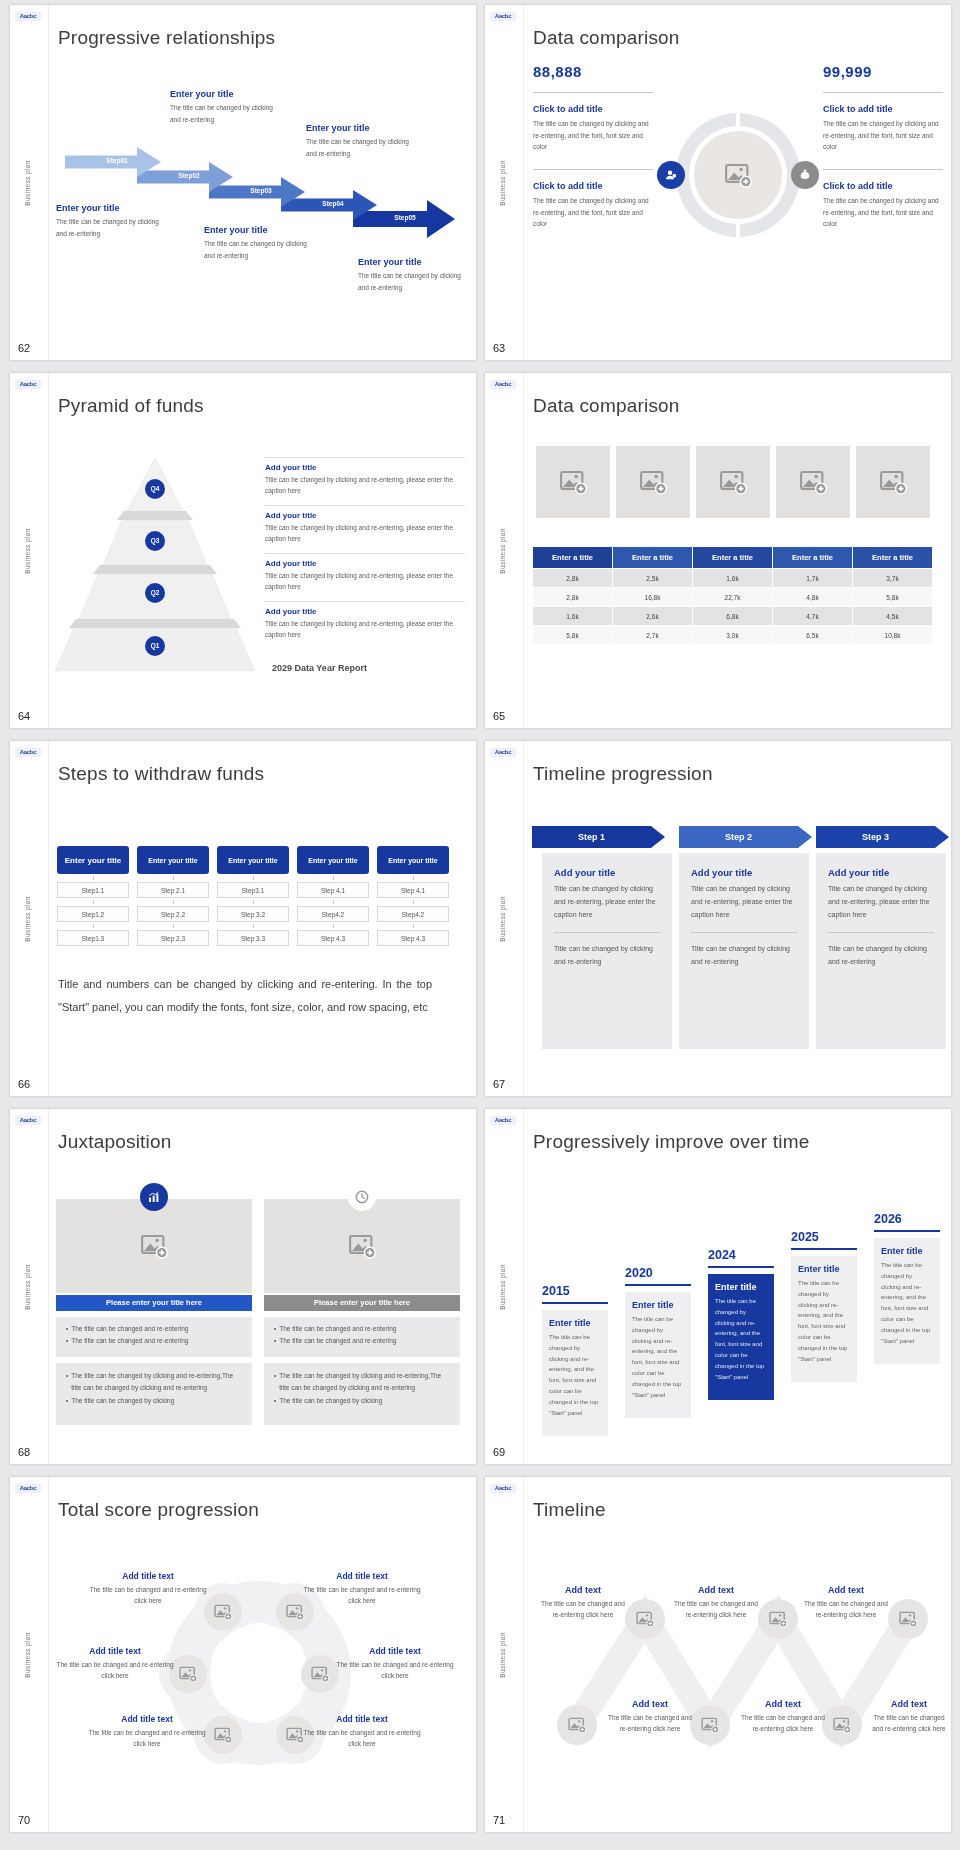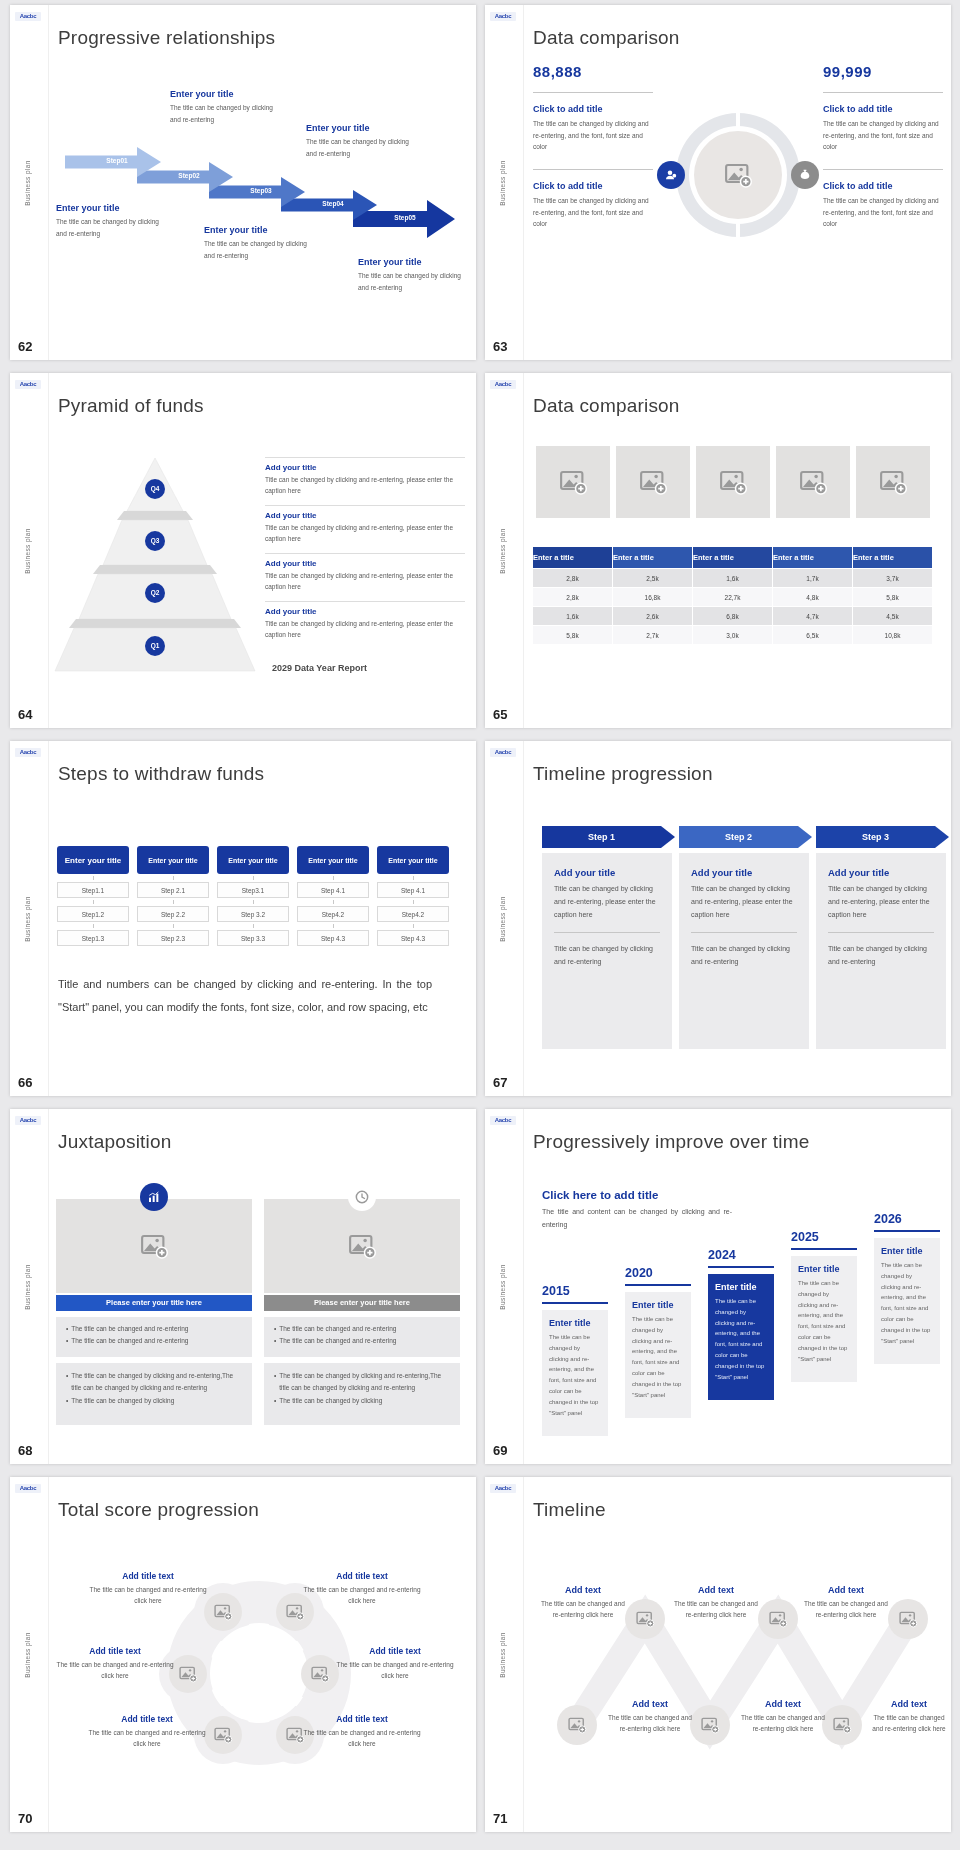--- a/index.html
+++ b/index.html
@@ -6,21 +6,21 @@
     font-family:"Liberation Sans",sans-serif;-webkit-font-smoothing:antialiased;}
   .board{position:relative;width:960px;height:1850px;}
   .slide{position:absolute;width:466px;height:355px;background:#fff;box-shadow:0 0 3px rgba(0,0,0,.18);}
   
   .sb{position:absolute;left:0;top:0;width:38px;height:100%;border-right:1px solid #efefef;}
   .logo{position:absolute;left:5px;top:7px;width:26px;height:9px;font-size:6px;line-height:9px;
     color:#2b49b0;background:#eef1f9;border-radius:1px;font-weight:bold;letter-spacing:-.3px;
     text-align:center;overflow:hidden;}
   .vtext{position:absolute;left:17px;top:50%;transform:translate(-50%,-50%) rotate(-90deg);
     font-size:6.5px;color:#777;white-space:nowrap;letter-spacing:.4px;}
-  .pageno{position:absolute;left:8px;bottom:6px;font-size:13px;font-weight:bold;color:#222;}
+  .pageno{position:absolute;left:8px;bottom:6px;font-size:11px;font-weight:normal;color:#222;}
   .stitle{position:absolute;left:48px;top:22px;font-size:19px;font-weight:300;color:#3d3d3d;letter-spacing:.2px;}
   
   .s62-svg{position:absolute;left:0;top:0;}
   .s62-lab{position:absolute;width:64px;text-align:center;font-size:6.5px;font-weight:bold;color:#fff;}
   .tb{position:absolute;}
   .tb-t{font-size:9px;font-weight:bold;color:#16379e;margin-bottom:3px;}
   .tb-b{font-size:6.5px;color:#595959;line-height:1.8;}
   
   .s63-col{position:absolute;top:58px;}
   .s63-num{font-size:15px;font-weight:bold;color:#16379e;letter-spacing:.5px;}
@@ -41,21 +41,21 @@
   .s64-blocks{position:absolute;left:255px;top:84px;width:200px;}
   .s64-b{border-top:1px solid #ddd;padding-top:5px;margin-bottom:9px;}
   .s64-bt{font-size:8px;font-weight:bold;color:#16379e;margin-bottom:2px;}
   .s64-bb{font-size:6.5px;color:#595959;line-height:1.7;}
   .s64-foot{position:absolute;left:262px;top:290px;font-size:9px;font-weight:bold;color:#4a4a4a;}
   
   .s65-img{position:absolute;top:73px;width:74px;height:72px;background:#e2e1e0;
     display:flex;align-items:center;justify-content:center;}
   .s65-tbl{position:absolute;left:48px;top:174px;width:400px;}
   .s65-hr,.s65-r{display:flex;}
-  .s65-h{width:80px;height:21px;line-height:21px;color:#fff;font-weight:bold;font-size:7.5px;
+  .s65-h{width:80px;height:21px;line-height:21px;text-align:center;color:#fff;font-weight:bold;font-size:7.5px;
     box-sizing:border-box;border-right:1px solid #fff;}
   .s65-c{width:80px;height:19px;line-height:19px;text-align:center;color:#454545;font-size:6.5px;
     box-sizing:border-box;border-right:1px solid #fff;border-top:1px solid #fff;}
   .s65-r.odd .s65-c{background:#e3e3e5;}
   .s65-r.even .s65-c{background:#f7f7f9;}
   
   .s66-col{position:absolute;top:105px;width:72px;display:flex;flex-direction:column;align-items:center;}
   .s66-btn{width:100%;height:28px;background:#17389f;border-radius:3px;color:#fff;font-weight:bold;
     font-size:7px;display:flex;align-items:center;justify-content:center;text-align:center;box-sizing:border-box;padding:0 4px;}
   .s66-col.big .s66-btn{font-size:8px;}
@@ -399,21 +399,21 @@
     <div class="s66-note">Title and numbers can be changed by clicking and re-entering. In the top "Start" panel, you can modify the fonts, font size, color, and row spacing, etc</div>
   </div>
 
   <div class="slide" style="left:485px;top:741px">
     <div class="sb">
       <div class="logo">Aacbc</div>
       <div class="vtext">Business plan</div>
     </div>
     <div class="pageno">67</div>
     <div class="stitle">Timeline progression</div>
-    <div class="s67-arrow" style="left:57px;background:#16379e">Step 1</div>
+    <div class="s67-arrow" style="left:47px;background:#16379e">Step 1</div>
     <div class="s67-arrow" style="left:194px;background:#3b67c3">Step 2</div>
     <div class="s67-arrow" style="left:331px;background:#1c43a9">Step 3</div>
     <div class="s67-panel" style="left:57px">
       <div class="s67-pt">Add your title</div>
       <div class="s67-pb">Title can be changed by clicking and re-entering, please enter the caption here</div>
       <hr class="s67-div">
       <div class="s67-pb">Title can be changed by clicking and re-entering</div>
     </div>
     <div class="s67-panel" style="left:194px">
       <div class="s67-pt">Add your title</div>
@@ -504,24 +504,20 @@
     </div>
   </div>
 
   <div class="slide" style="left:485px;top:1109px">
     <div class="sb">
       <div class="logo">Aacbc</div>
       <div class="vtext">Business plan</div>
     </div>
     <div class="pageno">69</div>
     <div class="stitle">Progressively improve over time</div>
-    <div class="s69-head">
-      <div class="s69-ht">Click here to add title</div>
-      <div class="s69-hb">The title and content can be changed by clicking and re-entering</div>
-    </div>
     <div class="s69-col" style="left:57px;top:175px">
       <div class="s69-yr">2015</div>
       <div class="s69-line"></div>
       <div class="s69-panel">
         <div class="s69-pt">Enter title</div>
         <div class="s69-pb">The title can be changed by clicking and re-entering, and the font, font size and color can be changed in the top "Start" panel</div>
       </div>
     </div>
     <div class="s69-col" style="left:140px;top:157px">
       <div class="s69-yr">2020</div>

